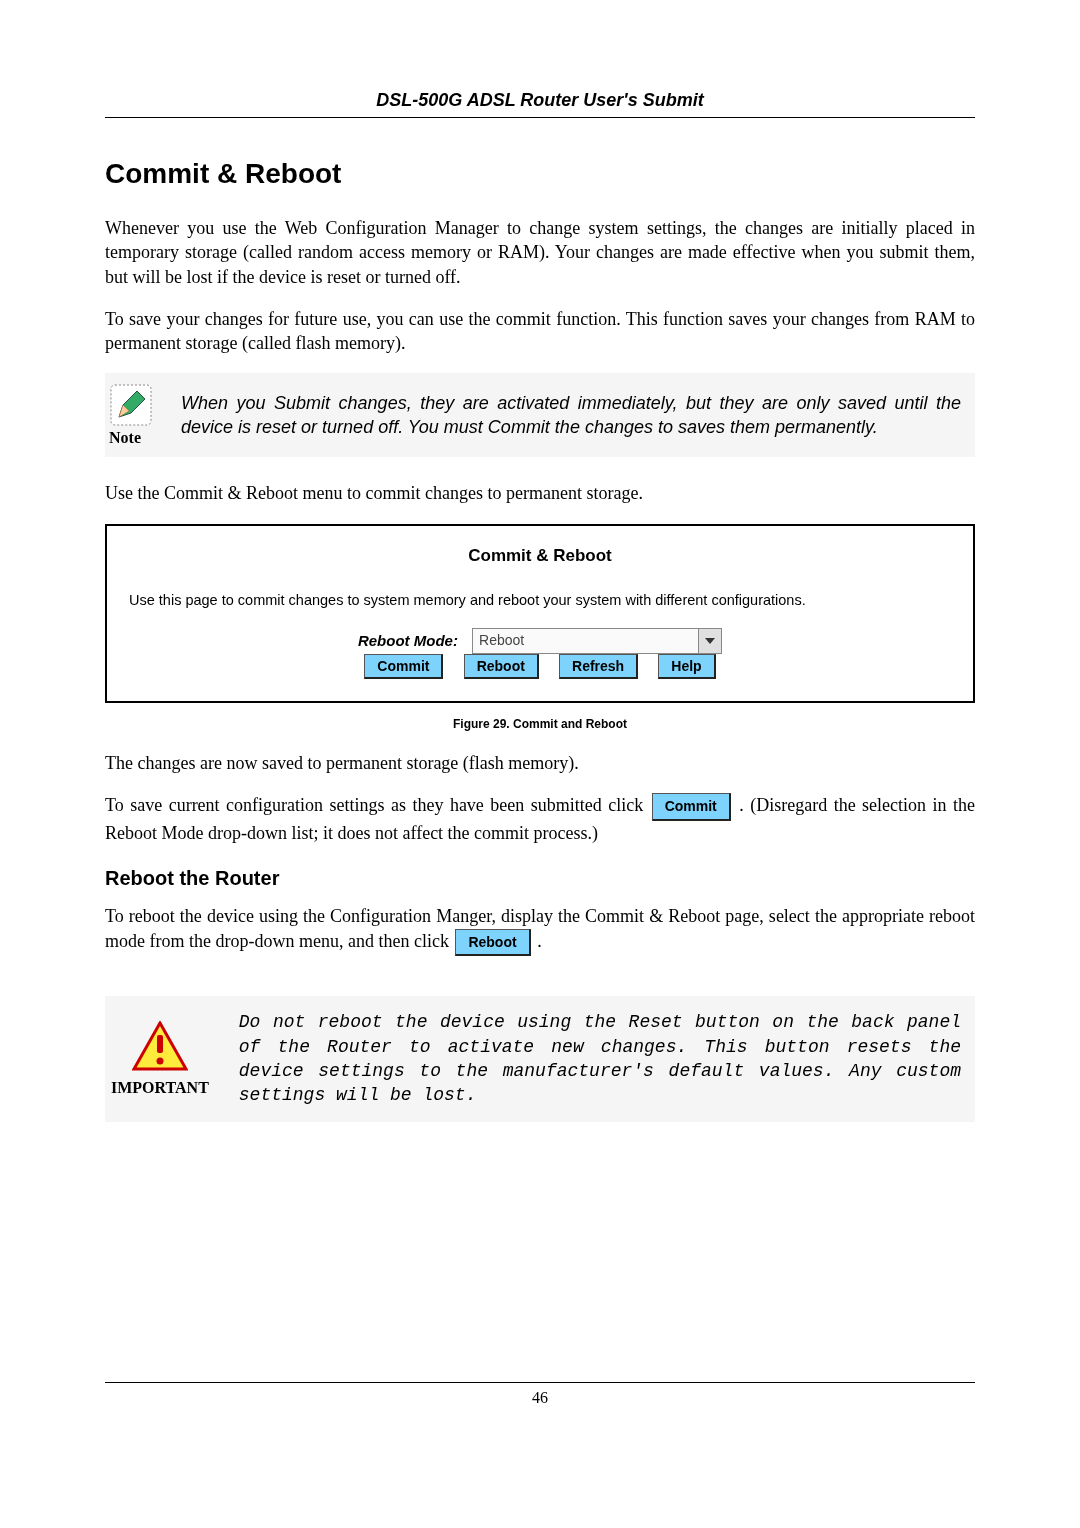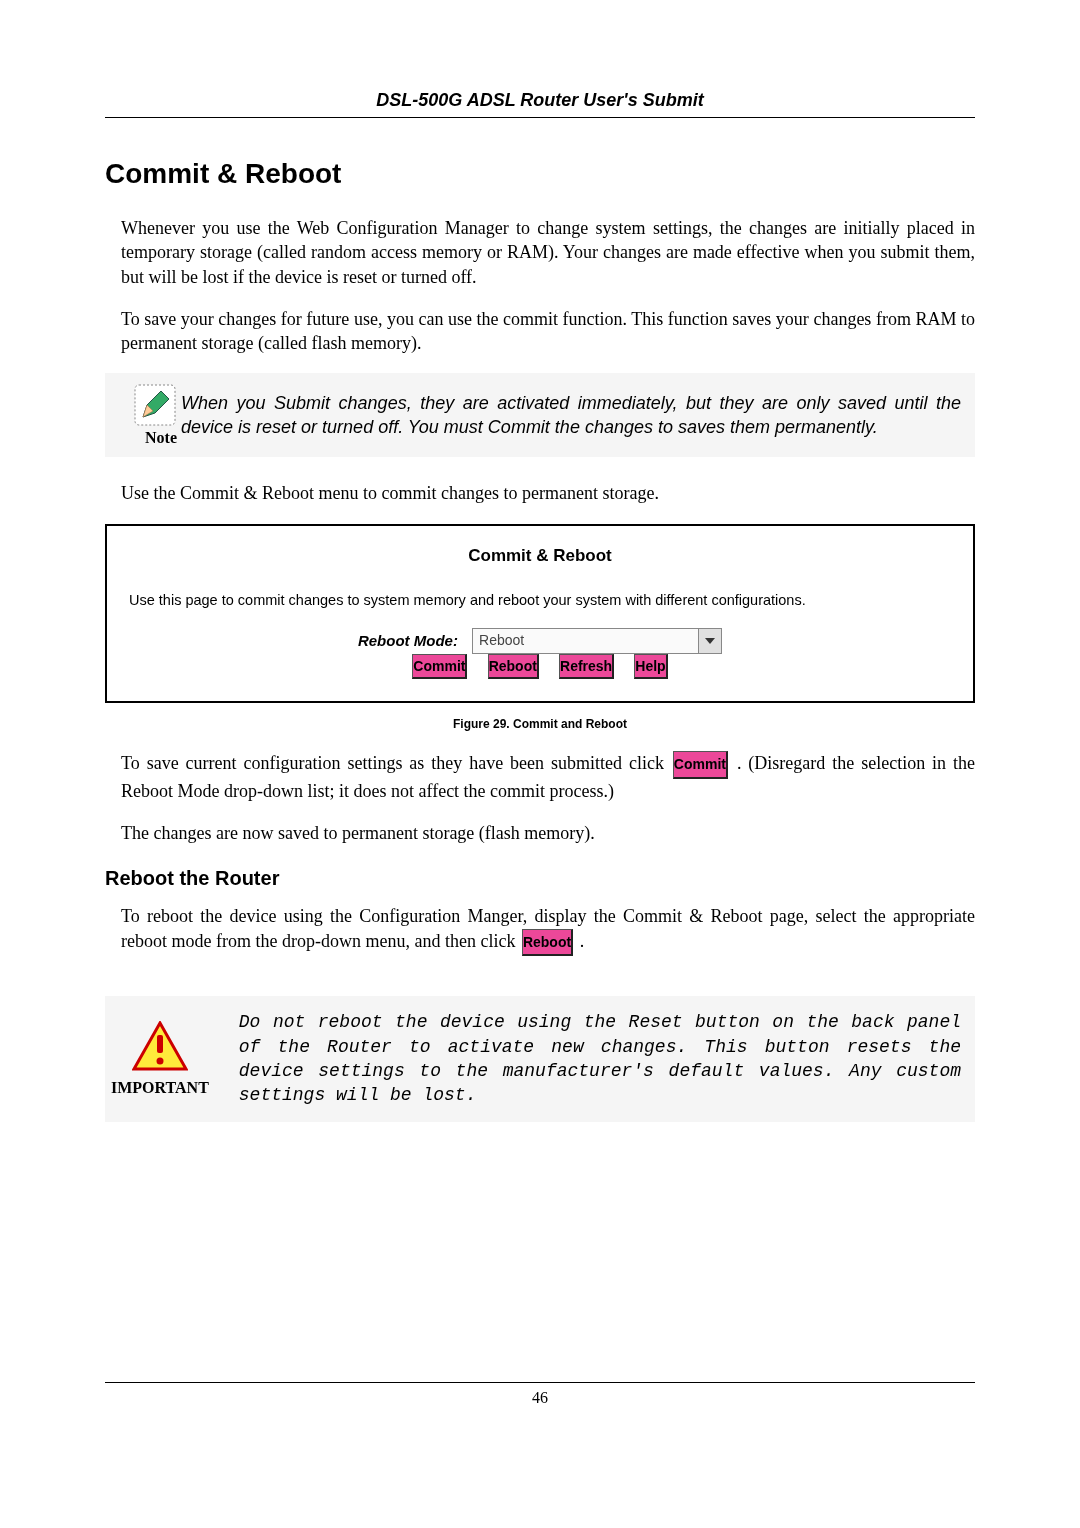--- a/index.html
+++ b/index.html
@@ -30,32 +30,32 @@
   }
   h2.section {
     font-family: Arial, Helvetica, sans-serif;
     font-weight: bold;
     font-size: 28px;
     margin: 0 0 26px 0;
   }
   p.body {
     font-size: 18px;
     line-height: 1.35;
-    margin: 0 0 18px 16px;
+    margin: 0 0 18px 0;
     text-align: justify;
   }
   .note-block {
     display: flex;
     align-items: center;
     background: #f5f5f5;
     margin: 8px 0 24px 0;
   }
   .note-icon-cell {
     width: 125px;
-    text-align: right;
+    text-align: left;
     padding: 10px 4px;
   }
   .note-icon-wrap {
     display: inline-block;
   }
   .pencil-svg {
     display: block;
     margin: 0 auto;
   }
   .note-label {
@@ -136,25 +136,25 @@
     border-top: 6px solid #333;
   }
   .ui-buttons {
     text-align: center;
   }
   .ui-button, .inline-ui-button {
     display: inline-block;
     font-family: Verdana, Arial, sans-serif;
     font-weight: bold;
     font-size: 14px;
-    padding: 3px 0;
+    padding: 3px 12px;
     border: 1px solid #555;
     border-right: 2px solid #222;
     border-bottom: 2px solid #222;
-    background: #ec4899;
+    background: #7dd3fc;
     margin: 0 8px;
     vertical-align: middle;
   }
   .inline-ui-button {
     margin: 0 2px;
   }
   .figure-caption {
     text-align: center;
     font-family: Arial, Helvetica, sans-serif;
     font-weight: bold;
@@ -251,27 +251,27 @@
     <div class="ui-buttons">
       <span class="ui-button">Commit</span>
       <span class="ui-button">Reboot</span>
       <span class="ui-button">Refresh</span>
       <span class="ui-button">Help</span>
     </div>
   </div>
 
   <div class="figure-caption">Figure 29. Commit and Reboot</div>
 
+  <p class="body">The changes are now saved to permanent storage (flash memory).</p>
+
   <p class="body">
     <span>To save current configuration settings as they have been submitted click </span>
     <span class="inline-ui-button">Commit</span>
     <span>. (Disregard the selection in the Reboot Mode drop-down list; it does not affect the commit process.)</span>
   </p>
-
-  <p class="body">The changes are now saved to permanent storage (flash memory).</p>
 
   <h3 class="subsection">Reboot the Router</h3>
 
   <p class="body">
     <span>To reboot the device using the Configuration Manger, display the Commit &amp; Reboot page, select the appropriate reboot mode from the drop-down menu, and then click </span>
     <span class="inline-ui-button">Reboot</span>
     <span>.</span>
   </p>
 
   <div class="important-block">

